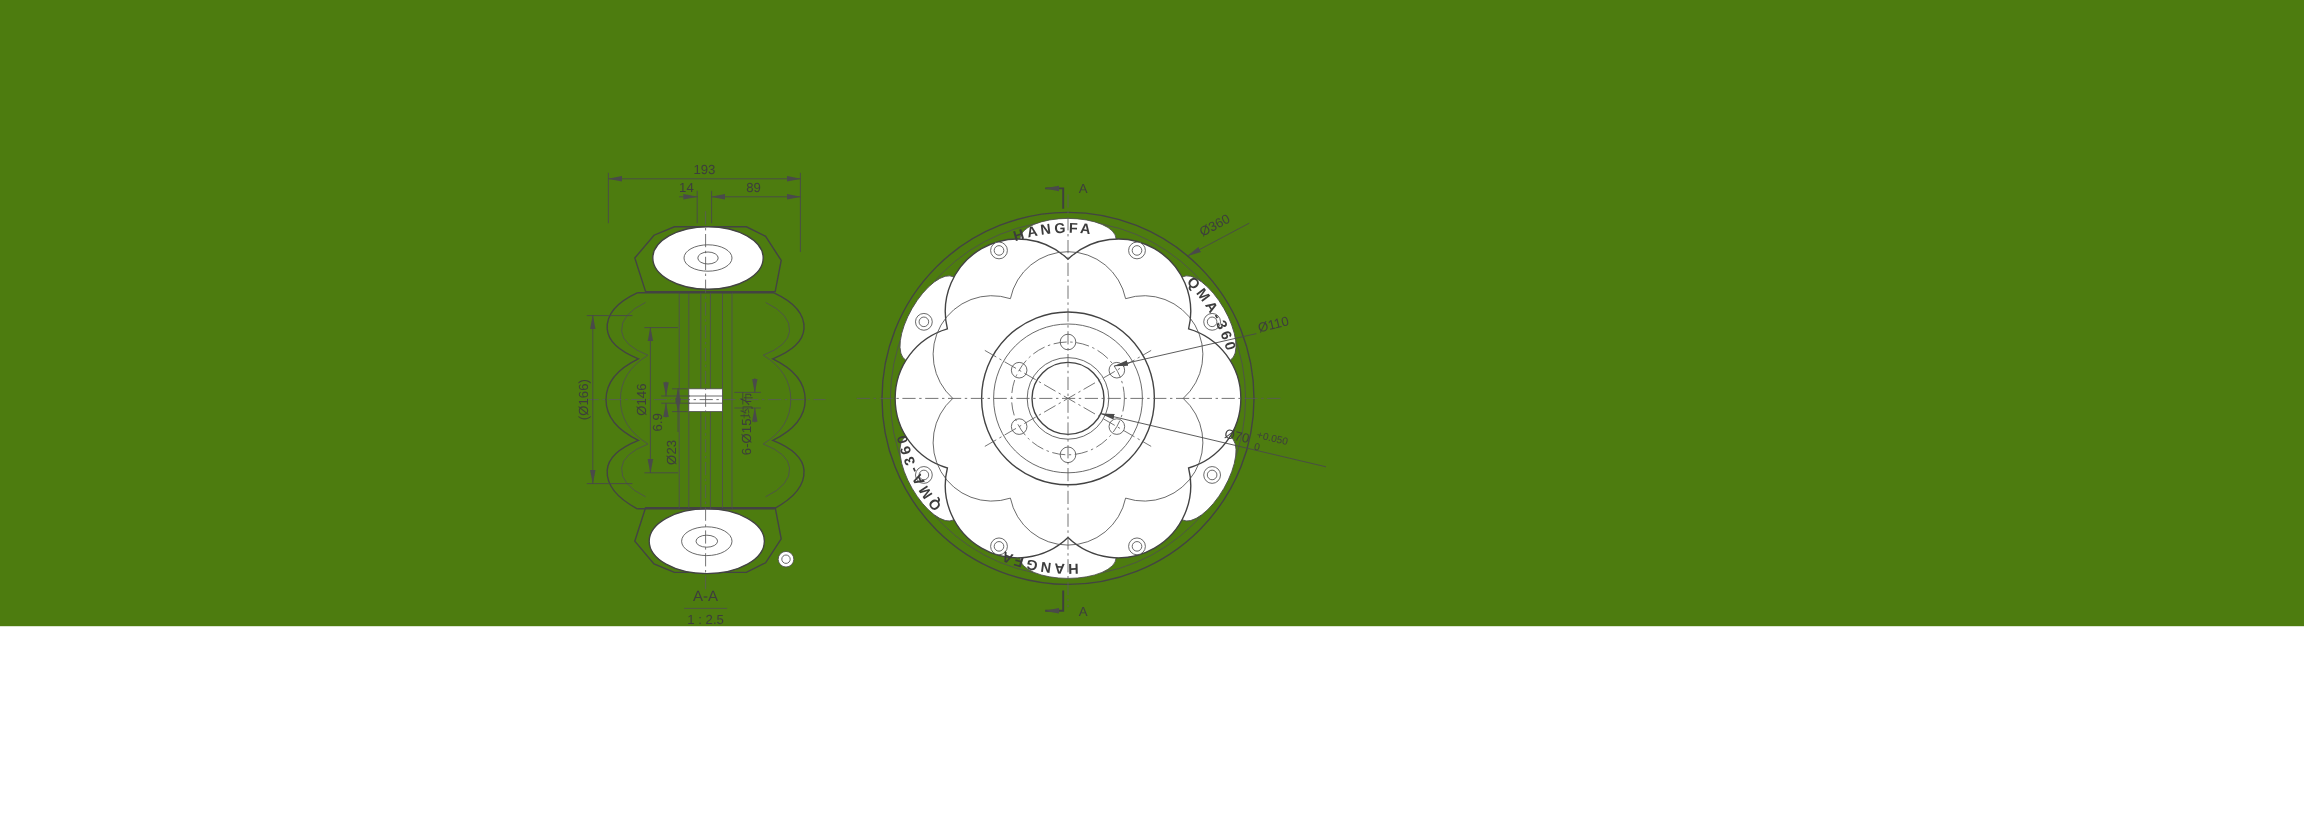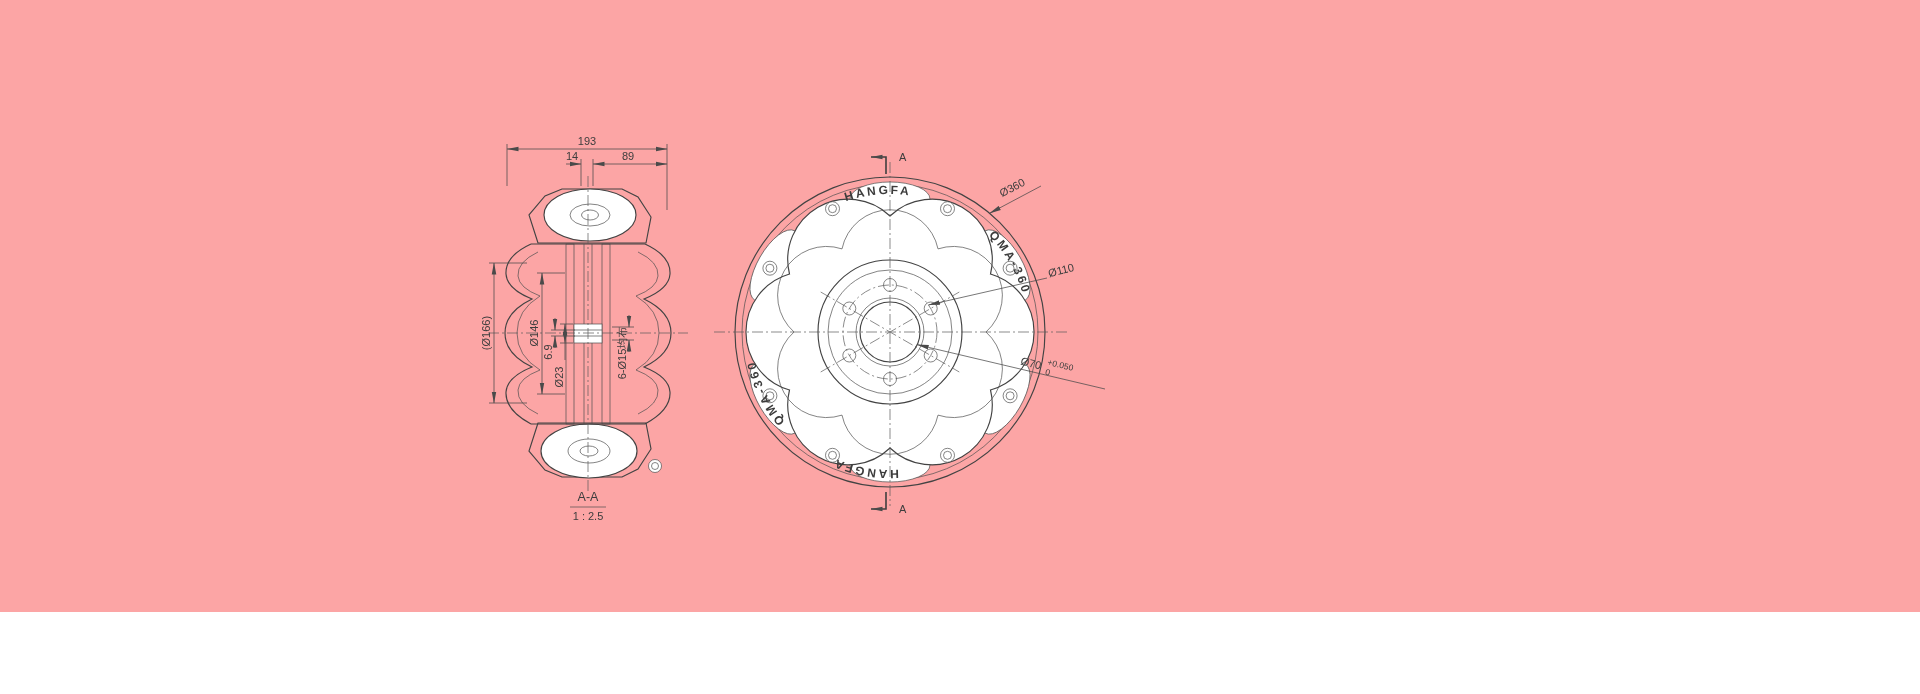--- a/index.html
+++ b/index.html
@@ -1,16 +1,16 @@
 <!DOCTYPE html>
 <html><head>
 <meta charset="utf-8">
 <style>
   html,body{margin:0;padding:0;background:#fff;}
-  #canvas{position:relative;width:1920px;height:612px;background:#fca5a5;overflow:hidden;
+  #canvas{position:relative;width:1920px;height:522px;background:#4d7c0f;overflow:hidden;
           font-family:"Liberation Sans", sans-serif;}
   svg{position:absolute;top:0;left:0;}
   text{fill:#3d3d3d;font-family:"Liberation Sans", sans-serif;}
   .dim{font-size:11px;}
   .dims line, .dims path{stroke:#4a4a4a;stroke-width:0.75;fill:none;}
   .ext{stroke:#5a5a5a;stroke-width:0.6;}
   .outline{stroke:#434343;stroke-width:1.15;fill:none;}
   .thin{stroke:#4f4f4f;stroke-width:0.7;fill:none;}
   .cl{stroke:#5a5a5a;stroke-width:0.7;fill:none;stroke-dasharray:11 3 2 3;}
   .whitefill{fill:#ffffff;}

